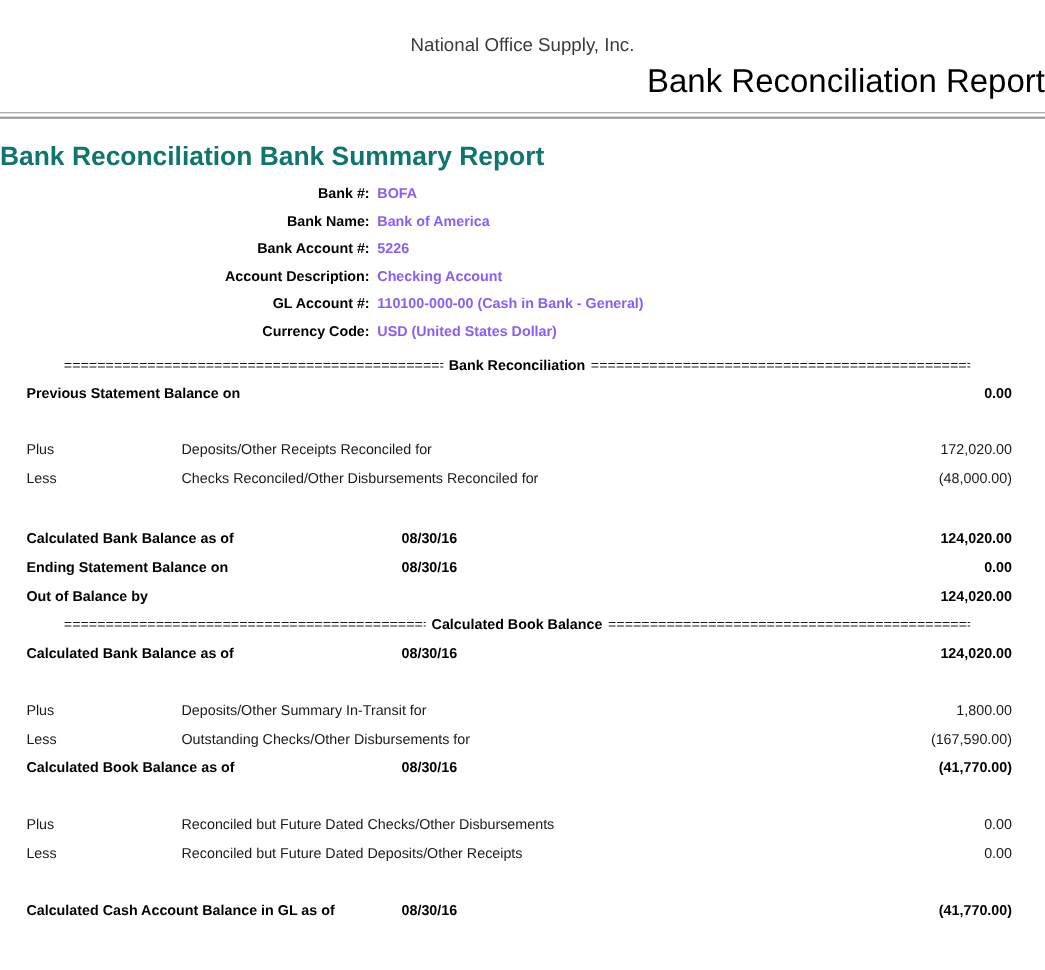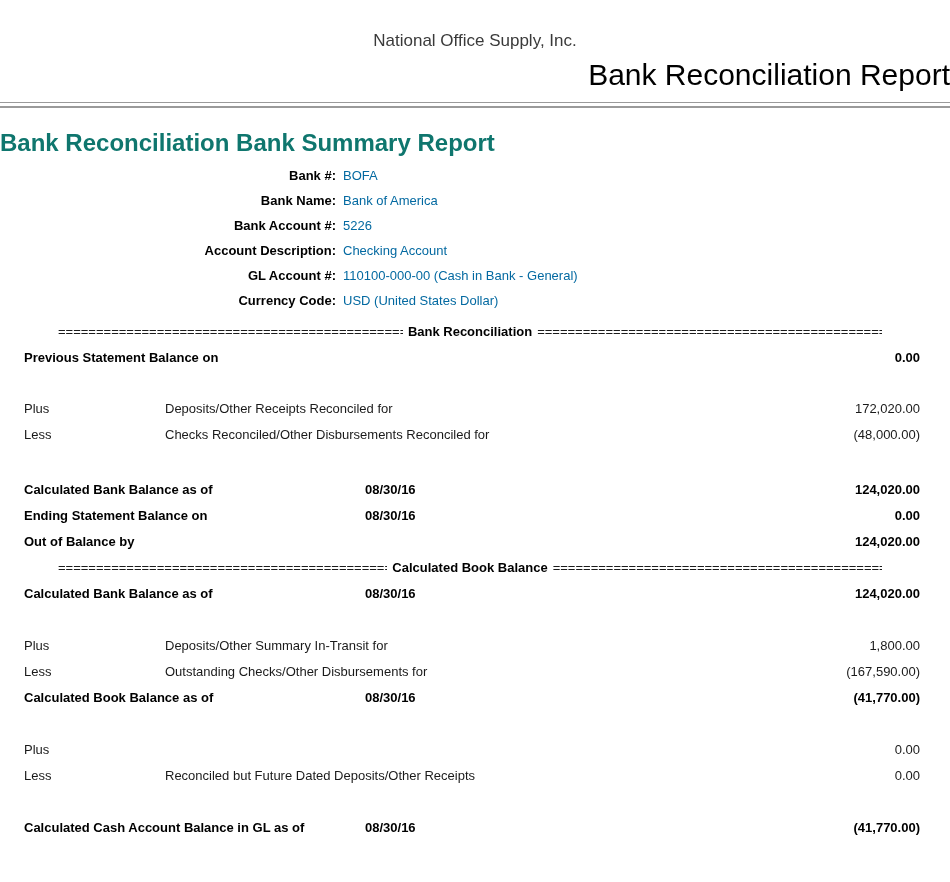--- a/index.html
+++ b/index.html
@@ -10,21 +10,21 @@
   .company{font-size:17px;line-height:22px;text-align:center;color:#3a3a3a;}
   .report-title{font-size:30px;line-height:38px;text-align:right;color:#000;margin-top:4px;font-weight:400;}
 
   .double-rule{margin-top:8px;height:3px;border-top:1px solid #9a9a9a;border-bottom:2px solid #9a9a9a;width:100%;}
 
   .summary-title{margin-top:22px;font-size:24px;line-height:26px;font-weight:bold;color:#0f766e;}
 
   .fields{margin-top:12px;}
   .field{display:flex;height:25px;font-size:13px;}
   .f-label{width:336px;text-align:right;font-weight:bold;color:#000;}
-  .f-value{margin-left:7px;color:#0369a1;}
+  .f-value{margin-left:7px;color:#8b5cf6;font-weight:bold;}
 
   .divider{display:flex;align-items:center;height:26px;margin-left:58px;margin-right:68px;font-size:13px;color:#1a1a1a;}
   .eq{flex:1 1 0;min-width:0;overflow:hidden;white-space:nowrap;letter-spacing:0;}
   .divider-label{font-weight:bold;padding:0 5px;white-space:nowrap;color:#000;}
 
   .r{position:relative;height:26px;font-size:13px;}
   .c-label{position:absolute;left:24px;top:6px;white-space:nowrap;}
   .c-desc{position:absolute;left:165px;top:6px;white-space:nowrap;}
   .c-date{position:absolute;left:365px;top:6px;white-space:nowrap;}
   .c-amt{position:absolute;right:30px;top:6px;white-space:nowrap;text-align:right;}
@@ -130,20 +130,21 @@
       <span class="c-desc">Outstanding Checks/Other Disbursements for</span>
       <span class="c-amt">(167,590.00)</span>
     </div>
     <div class="r bold">
       <span class="c-label">Calculated Book Balance as of</span>
       <span class="c-date">08/30/16</span>
       <span class="c-amt">(41,770.00)</span>
     </div>
     <div class="r mt26">
       <span class="c-label">Plus</span>
+      <span class="c-desc">Reconciled but Future Dated Checks/Other Disbursements</span>
       <span class="c-amt">0.00</span>
     </div>
     <div class="r">
       <span class="c-label">Less</span>
       <span class="c-desc">Reconciled but Future Dated Deposits/Other Receipts</span>
       <span class="c-amt">0.00</span>
     </div>
     <div class="r bold mt26">
       <span class="c-label">Calculated Cash Account Balance in GL as of</span>
       <span class="c-date">08/30/16</span>

